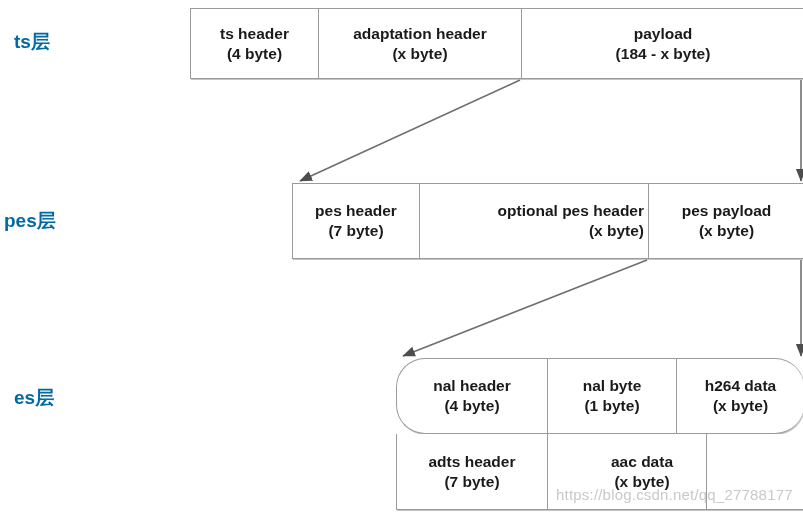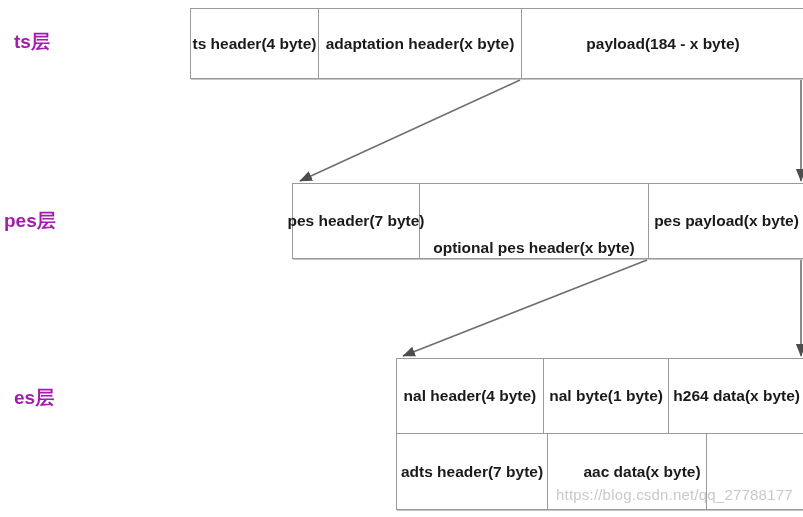--- a/index.html
+++ b/index.html
@@ -14,21 +14,21 @@
     position: relative;
     width: 803px;
     height: 517px;
     background: #ffffff;
     overflow: hidden;
   }
 
   
   .layer-label {
     position: absolute;
-    color: #a21caf;
+    color: #0369a1;
     font-weight: bold;
     font-size: 19px;
     letter-spacing: 0px;
     white-space: nowrap;
     line-height: 1;
   }
   #label-ts  { left: 14px; top: 32px; }
   #label-pes { left: 4px;  top: 211px; }
   #label-es  { left: 14px; top: 388px; }
 
@@ -39,21 +39,21 @@
     box-sizing: border-box;
     border: 1px solid #9a9a9a;
     border-right: none;
     background: #ffffff;
     box-shadow: 1px 1px 0 0 rgba(150,150,150,0.55);
   }
   .cell {
     box-sizing: border-box;
     border-right: 1px solid #9a9a9a;
     display: flex;
-    flex-direction: row;
+    flex-direction: column;
     align-items: center;
     justify-content: center;
     text-align: center;
     font-size: 15.5px;
     font-weight: bold;
     color: #1a1a1a;
     line-height: 1.28;
     padding: 0 4px;
     white-space: nowrap;
   }
@@ -83,20 +83,21 @@
   #row-pes .c0 { width: 127px; }
   #row-pes .c1 { width: 229px; align-items: flex-end; }
   #row-pes .c2 { flex: 1 1 auto; }
 
   
   #row-es1 {
     left: 396px;
     top: 358px;
     width: 408px;
     height: 76px;
+    border-radius: 29px;
   }
   #row-es2 {
     left: 396px;
     top: 434px;
     width: 408px;
     height: 76px;
     border-top: none;
     gap: 30px;
   }
   #row-es1 .c0, #row-es2 .c0 { width: 151px; }

